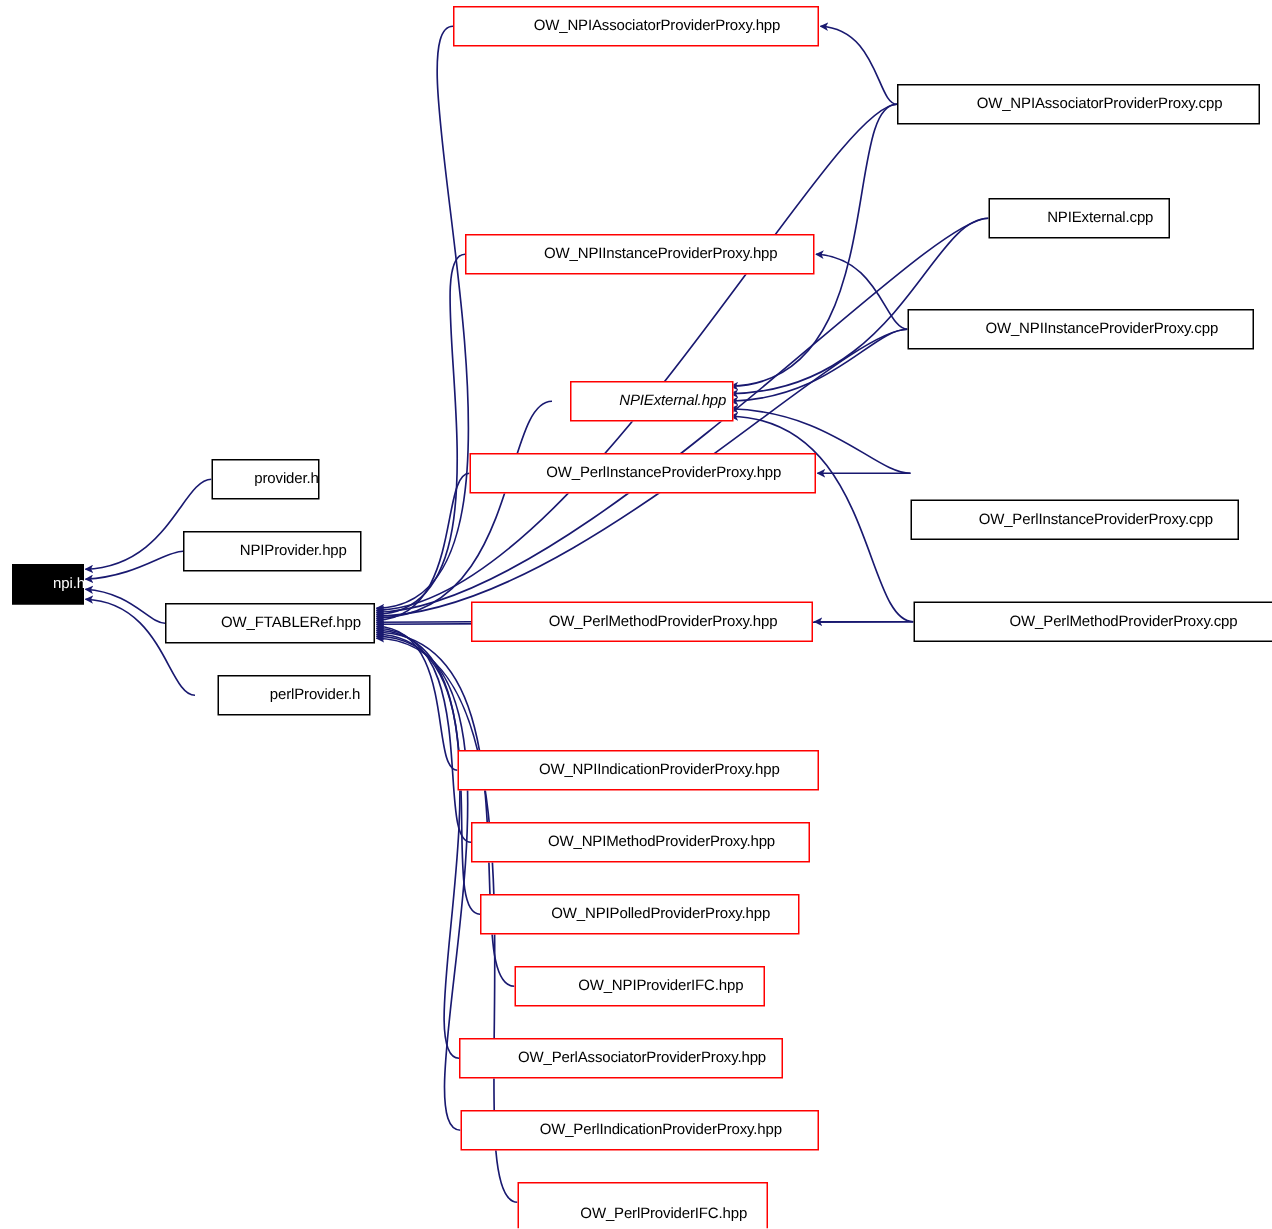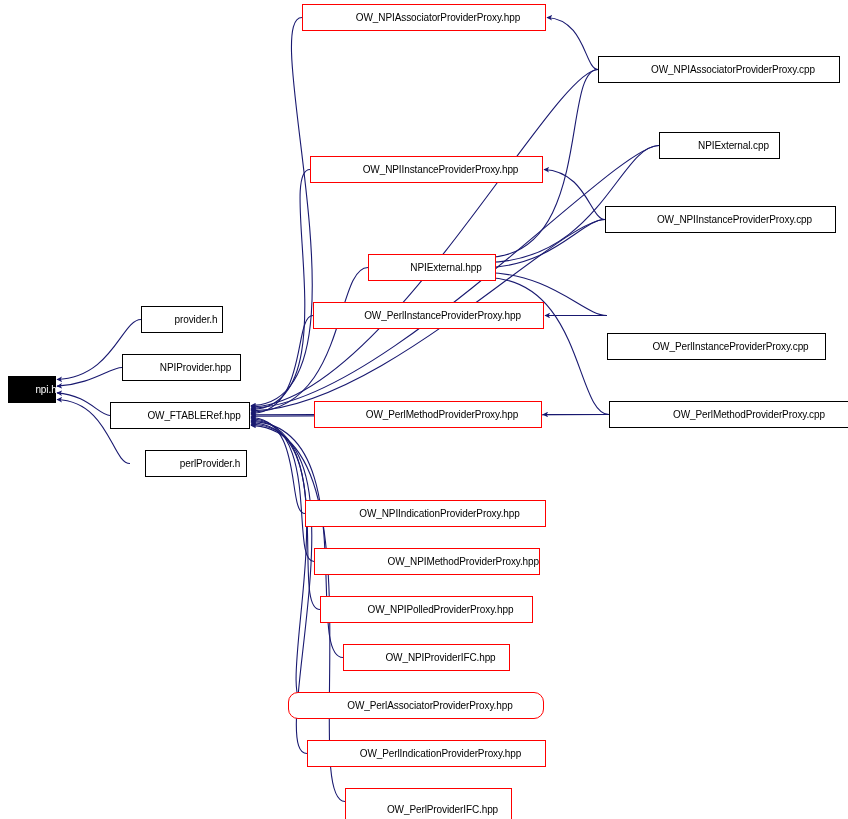--- a/index.html
+++ b/index.html
@@ -91,21 +91,21 @@
         <path d="M 306 705.5 C 267.6575 705.5, 360.55 424.8333333333333, 251 422.8333333333333"></path>
         <path d="M 307 753.5 C 263.6 753.5, 375 426.1666666666667, 251 424.1666666666667"></path>
         <path d="M 345 801.5 C 299.5 801.5, 381 427.5, 251 425.5"></path>
       </g>
   </svg>
 
   <div id="nodes">
       <div class="node root" style="left: 8px; top: 376px; width: 48px; height: 27px;">
         <span>npi.h</span>
       </div>
-      <div class="node" style="left: 141px; top: 306px; width: 82px; height: 27px;">
+      <div class="node" style="left: 141px; top: 306px; width: 72px; height: 27px;">
         <span>provider.h</span>
       </div>
       <div class="node" style="left: 122px; top: 354px; width: 119px; height: 27px;">
         <span>NPIProvider.hpp</span>
       </div>
       <div class="node" style="left: 110px; top: 402px; width: 140px; height: 27px;">
         <span>OW_FTABLERef.hpp</span>
       </div>
       <div class="node" style="left: 145px; top: 450px; width: 102px; height: 27px;">
         <span>perlProvider.h</span>
@@ -118,48 +118,48 @@
       </div>
       <div class="node" style="left: 659px; top: 132px; width: 121px; height: 27px;">
         <span>NPIExternal.cpp</span>
       </div>
       <div class="node red" style="left: 310px; top: 156px; width: 233px; height: 27px;">
         <span>OW_NPIInstanceProviderProxy.hpp</span>
       </div>
       <div class="node" style="left: 605px; top: 206px; width: 231px; height: 27px;">
         <span>OW_NPIInstanceProviderProxy.cpp</span>
       </div>
-      <div class="node red" style="left: 368px; top: 254px; width: 128px; height: 27px;">
+      <div class="node red" style="left: 380px; top: 254px; width: 109px; height: 27px; font-style: italic;">
         <span>NPIExternal.hpp</span>
       </div>
       <div class="node red" style="left: 313px; top: 302px; width: 231px; height: 27px;">
         <span>OW_PerlInstanceProviderProxy.hpp</span>
       </div>
       <div class="node" style="left: 607px; top: 302px; width: 219px; height: 27px; margin-top: 31px;">
         <span>OW_PerlInstanceProviderProxy.cpp</span>
       </div>
       <div class="node red" style="left: 314px; top: 401px; width: 228px; height: 27px;">
         <span>OW_PerlMethodProviderProxy.hpp</span>
       </div>
       <div class="node" style="left: 609px; top: 401px; width: 252px; height: 27px;">
         <span>OW_PerlMethodProviderProxy.cpp</span>
       </div>
       <div class="node red" style="left: 305px; top: 500px; width: 241px; height: 27px;">
         <span>OW_NPIIndicationProviderProxy.hpp</span>
       </div>
-      <div class="node red" style="left: 314px; top: 548px; width: 226px; height: 27px; justify-content: flex-end;">
+      <div class="node red" style="left: 314px; top: 548px; width: 226px; height: 27px;">
         <span>OW_NPIMethodProviderProxy.hpp</span>
       </div>
       <div class="node red" style="left: 320px; top: 596px; width: 213px; height: 27px;">
         <span>OW_NPIPolledProviderProxy.hpp</span>
       </div>
       <div class="node red" style="left: 343px; top: 644px; width: 167px; height: 27px;">
         <span>OW_NPIProviderIFC.hpp</span>
       </div>
-      <div class="node red" style="left: 288px; top: 692px; width: 256px; height: 27px; border-radius: 10px;">
+      <div class="node red" style="left: 306px; top: 692px; width: 216px; height: 27px;">
         <span>OW_PerlAssociatorProviderProxy.hpp</span>
       </div>
       <div class="node red" style="left: 307px; top: 740px; width: 239px; height: 27px;">
         <span>OW_PerlIndicationProviderProxy.hpp</span>
       </div>
       <div class="node red" style="left: 345px; top: 788px; width: 167px; height: 43px;">
         <span>OW_PerlProviderIFC.hpp</span>
       </div>
     </div>
 

